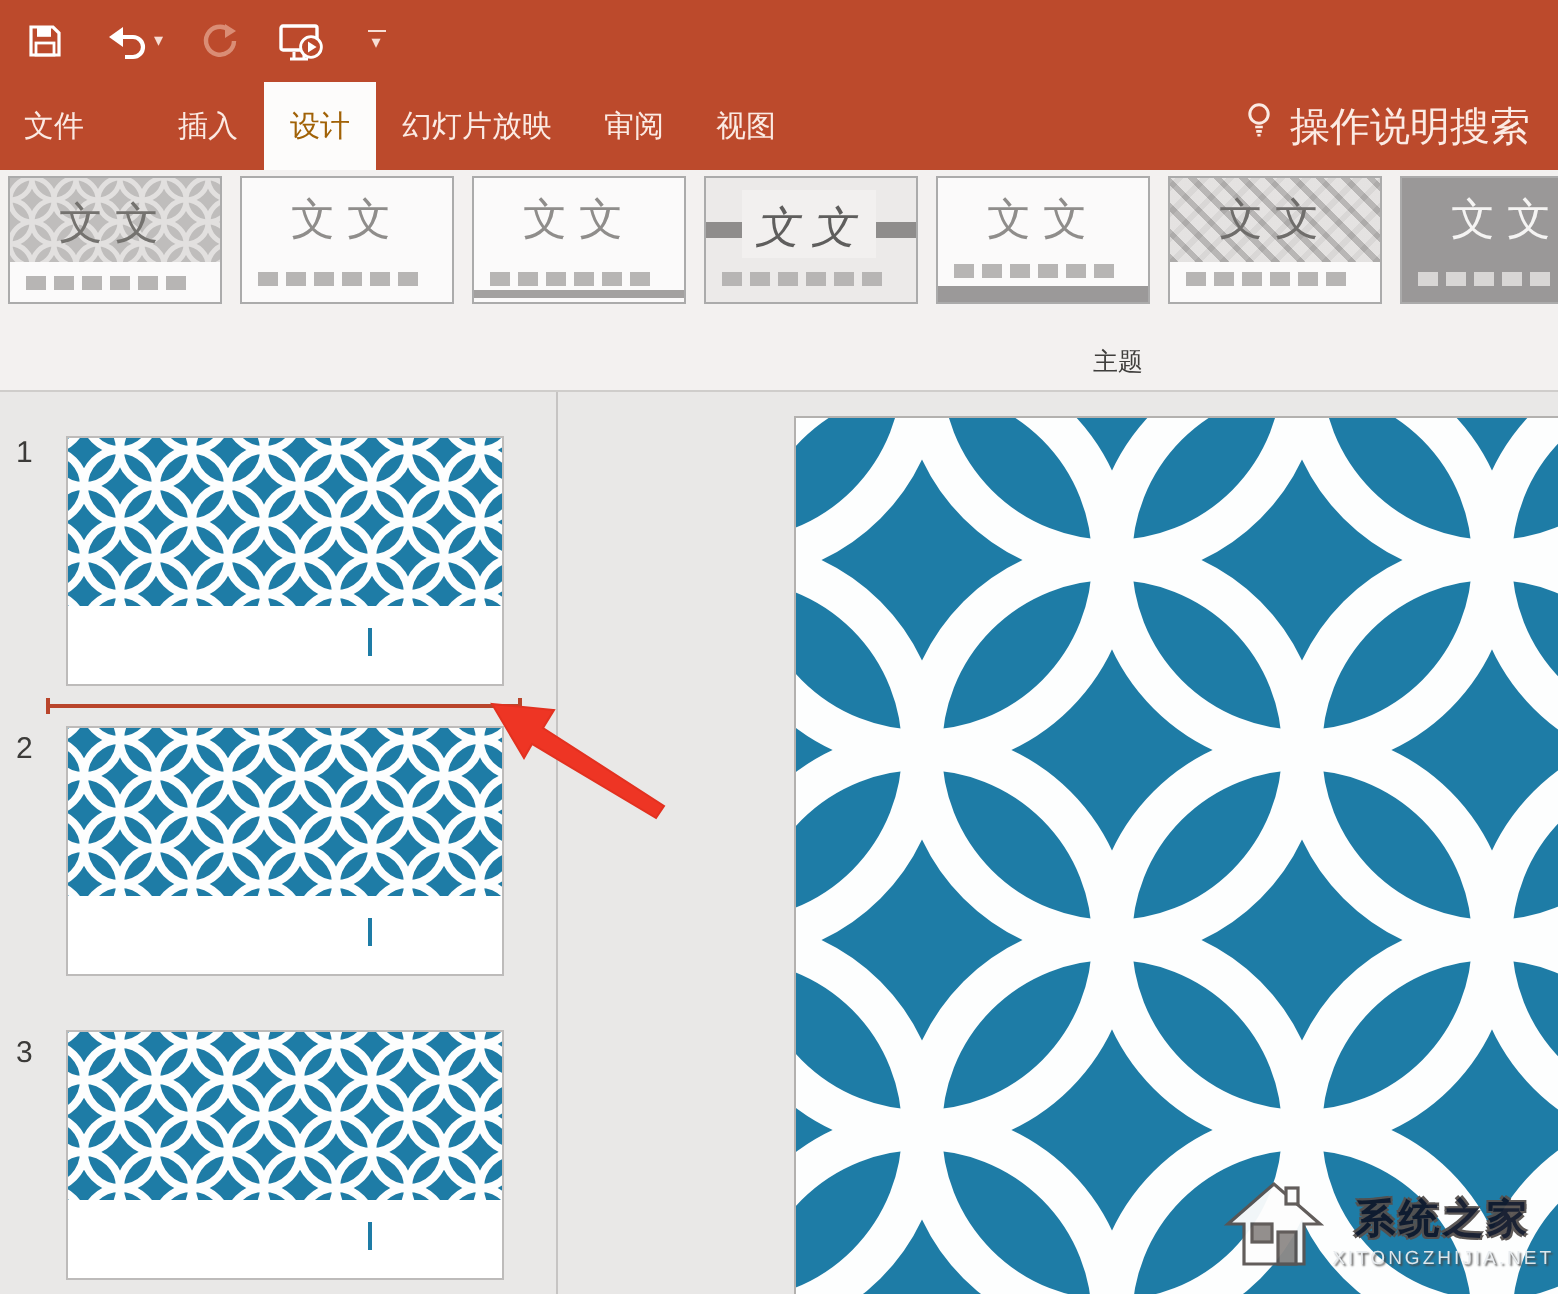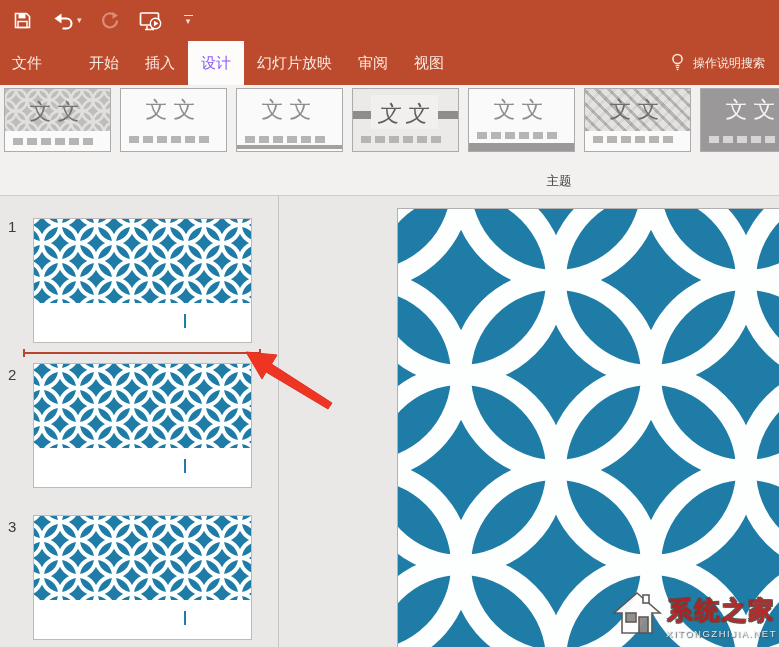--- a/index.html
+++ b/index.html
@@ -14,23 +14,23 @@
   .caret { color:#f7ddd4; font-size:9px; line-height:1; }
   .qat-custom { display:flex; flex-direction:column; align-items:center; gap:1px; }
   .qat-custom .bar { width:9px; height:0; border-top:1.5px solid #f7ddd4; }
 
   
   .tabbar { position:absolute; left:0; top:41px; width:779px; height:44px;
     background:#bc4a2c; display:flex; align-items:stretch;text-align:right; }
   .tab { display:flex; align-items:center; padding:0 13px; color:#fbeae3;
     font-size:15px; cursor:default; }
   .tab.file { margin-left:0; padding:0 12px; margin-right:22px; }
-  .tab.selected { background:#fdfcfb; color:#8b5cf6; }
+  .tab.selected { background:#fdfcfb; color:#a16207; }
   .tellme { margin-left:auto; display:flex; align-items:center; gap:8px;
-    color:#fbeae3; font-size:12px; padding-right:14px; }
+    color:#fbeae3; font-size:20px; padding-right:14px; }
 
   
   .ribbon { position:absolute; left:0; top:85px; width:779px; height:111px;
     background:#f3f1f0; border-bottom:1px solid #cfcdcb; }
   .theme-row { position:absolute; left:4px; top:3px; display:flex; gap:9px; }
   .theme-thumb { position:relative; width:107px; height:64px; background:#fbfafa;
     border:1px solid #ababab; overflow:hidden; }
   .theme-thumb .zz { position:absolute; left:0; right:0; top:6px; text-align:center;
     font-size:22px; letter-spacing:6px; color:#8f8d8b; z-index:3; }
   .swatches { position:absolute; left:8px; bottom:8px; width:82px; height:7px; z-index:3;
@@ -74,21 +74,21 @@
   .slide-canvas { position:absolute; left:397px; top:12px; width:382px; height:439px;
     border-left:1px solid #b3b1af; border-top:1px solid #b3b1af; background:#1e7ca6; }
   .slide-canvas svg { display:block; }
 
   .annot-arrow { position:absolute; left:240px; top:148px; }
 
   
   .watermark { position:absolute; right:2px; bottom:2px; display:flex; align-items:center;
     gap:2px; opacity:.95; z-index:9; }
   .wm-text { display:flex; flex-direction:column; align-items:center; }
-  .wm-title { font-size:25px; font-weight:bold; color:#b91c1c; letter-spacing:2px;
+  .wm-title { font-size:20px; font-weight:bold; color:#0f172a; letter-spacing:2px;
     text-shadow:1px 1px 0 #55504e, -1px 1px 0 #55504e, 1px -1px 0 #55504e, -1px -1px 0 #55504e; }
   .wm-domain { font-size:9.5px; letter-spacing:1.5px; color:#e8ecef; margin-top:1px;
     text-shadow:1px 1px 1px #4a4a4a; }
 </style>
 </head>
 <body>
 
 <svg width="0" height="0" style="position:absolute" aria-hidden="true">
   <defs>
     <pattern id="patMain" width="190" height="190" patternUnits="userSpaceOnUse" patternTransform="translate(63,71)">
@@ -154,21 +154,20 @@
     </svg>
   </div>
   <div class="qat-custom" style="margin-left:22px">
     <span class="bar"></span>
       <span class="caret">▾</span>
   </div>
 </header>
 
 <nav class="tabbar">
   <div class="tab file">文件</div>
-  <div class="tab">开始</div>
   <div class="tab">插入</div>
   <div class="tab selected">设计</div>
   <div class="tab">幻灯片放映</div>
   <div class="tab">审阅</div>
   <div class="tab">视图</div>
   <div class="tellme">
     <span>
       <svg width="15" height="18" viewBox="0 0 15 18">
         <circle cx="7.5" cy="6" r="4.6" fill="none" stroke="#fbeae3" stroke-width="1.5"></circle>
         <path d="M5.6 12.5 h3.8 M6.1 14.7 h2.8 M6.7 16.6 h1.6" stroke="#fbeae3" stroke-width="1.3"></path>

